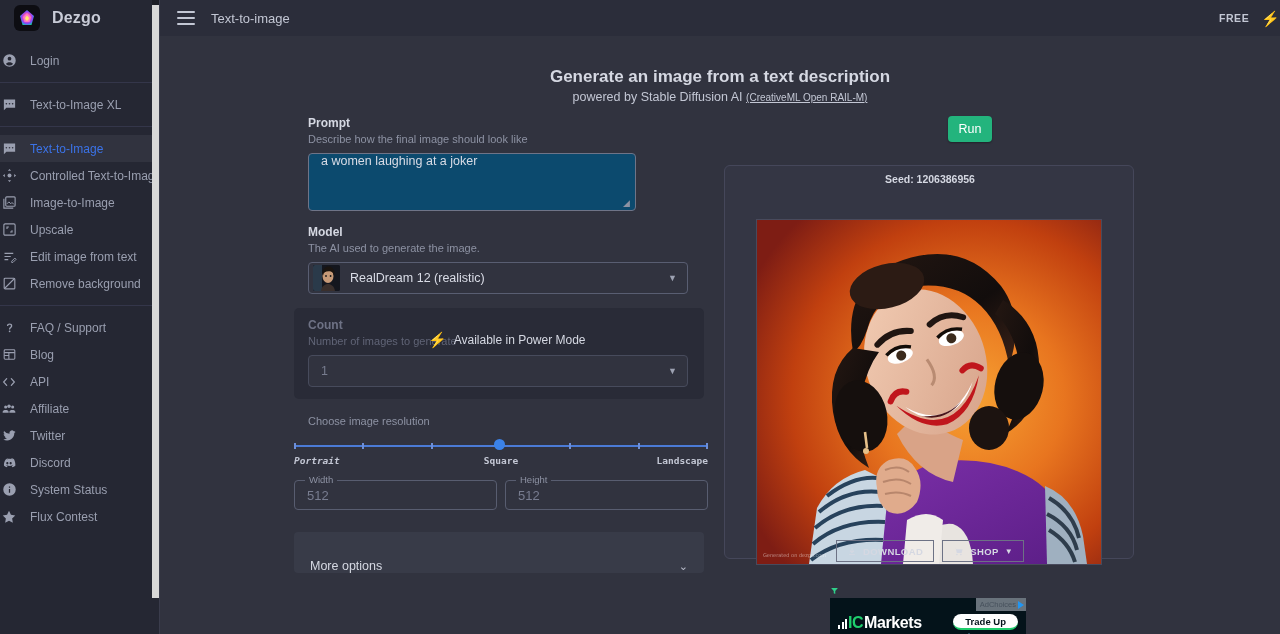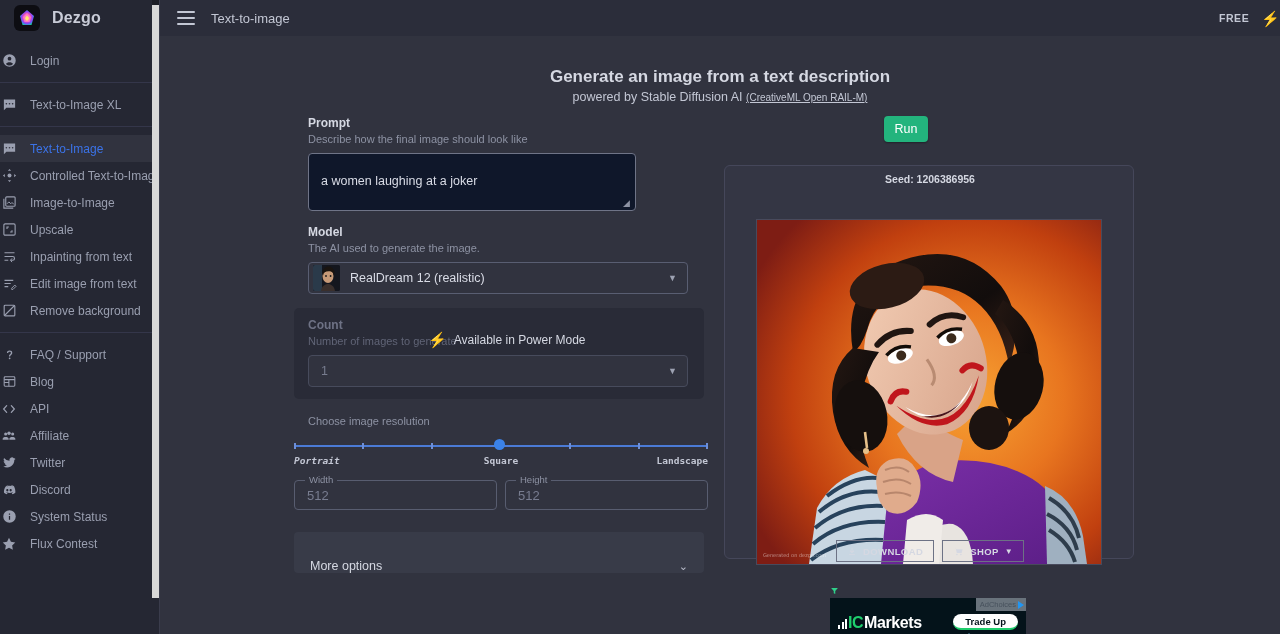--- a/index.html
+++ b/index.html
@@ -126,24 +126,24 @@
 
   
   #form-col { position: absolute; left: 148px; top: 80px; width: 420px; }
 
   .field-label { color: #d5d8e2; font-size: 12px; font-weight: 700; }
   .field-hint  { color: #8d92a3; font-size: 11px; margin-top: 3px; }
 
   .textarea-box {
     margin-top: 8px;
     width: 328px; height: 58px;
-    background: #0f172a;
+    background: #0c4a6e;
     border: 1px solid #6f7487;
     border-radius: 4px;
-    padding: 20px 12px;
+    padding: 0 12px;
     color: #d9dce6; font-size: 12.5px;
     position: relative;
   }
   .resize-grip {
     position: absolute; right: 3px; bottom: 2px;
     width: 9px; height: 9px; color: #8d92a3; font-size: 9px;
     line-height: 9px;
   }
 
   .select-box {
@@ -233,21 +233,21 @@
     background: #383b48;
     border-radius: 4px;
     display: flex; align-items: flex-end;
     padding: 0 16px;
   }
   #more-options .lbl { color: #d5d8e2; font-size: 12.5px; }
   #more-options .chev { margin-left: auto; color: #b8bcca; font-size: 11px; }
 
   
   #run-btn {
-    position: absolute; left: 724px; top: 80px;
+    position: absolute; left: 788px; top: 80px;
     width: 44px; height: 26px;
     background: #23b47d;
     border: none; border-radius: 4px;
     color: #ffffff; font-size: 12.5px;
     font-family: "Liberation Sans", sans-serif;
     cursor: pointer;
     display: flex; align-items: center; justify-content: center;
     box-shadow: 0 1px 2px rgba(0,0,0,.35);
   }
 
@@ -414,29 +414,20 @@
     <div class="nav-item">
       <span class="ico">
         <svg width="15" height="15" viewBox="0 0 24 24" fill="none" stroke="currentColor" stroke-width="1.8">
           <rect x="3" y="3" width="18" height="18" rx="2"></rect>
           <path d="M8 11V8h3M16 13v3h-3"></path>
         </svg>
       </span>
       <span class="lbl">Upscale</span>
     </div>
 
-    <div class="nav-item">
-      <span class="ico">
-        <svg width="15" height="15" viewBox="0 0 24 24" fill="none" stroke="currentColor" stroke-width="1.9">
-          <path d="M4 6h16M4 12h13a3 3 0 010 6h-3M4 18h6"></path>
-          <path d="M16 15l-2.5 3 2.5 3" stroke-width="1.6"></path>
-        </svg>
-      </span>
-      <span class="lbl">Inpainting from text</span>
-    </div>
 
     <div class="nav-item">
       <span class="ico">
         <svg width="15" height="15" viewBox="0 0 24 24" fill="none" stroke="currentColor" stroke-width="1.9">
           <path d="M4 7h14M4 12h10M4 17h6"></path>
           <path d="M15.5 19.5l5-5 2 2-5 5h-2z" stroke-width="1.5"></path>
         </svg>
       </span>
       <span class="lbl">Edit image from text</span>
     </div>

